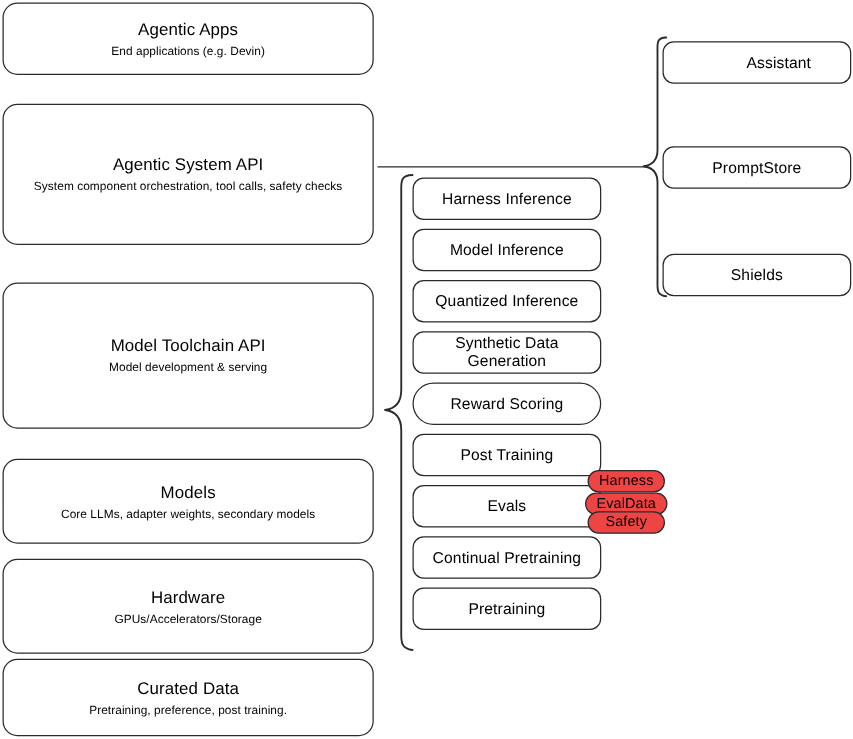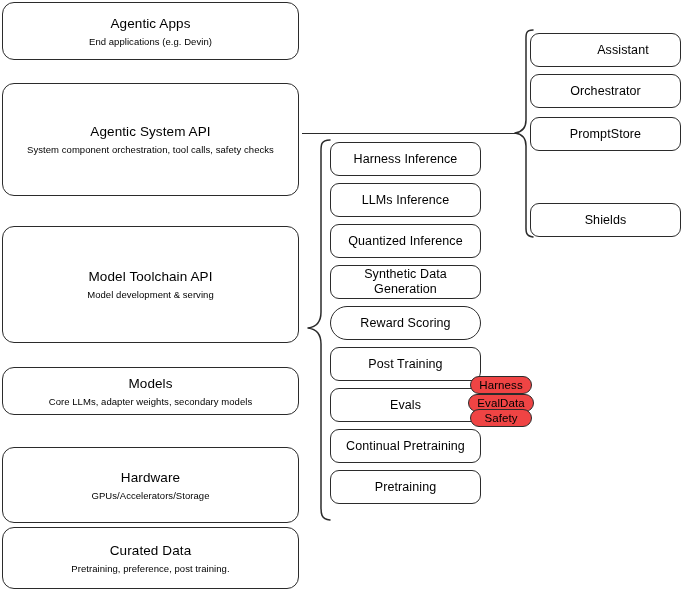--- a/index.html
+++ b/index.html
@@ -109,21 +109,21 @@
   <div class="box layer-box" style="left:2px; top:83px; width:297px; height:113px;">
     <div class="layer-title">Agentic System API</div>
     <div class="layer-sub">System component orchestration, tool calls, safety checks</div>
   </div>
 
   <div class="box layer-box" style="left:2px; top:226px; width:297px; height:117px;">
     <div class="layer-title">Model Toolchain API</div>
     <div class="layer-sub">Model development &amp; serving</div>
   </div>
 
-  <div class="box layer-box" style="left:2px; top:367px; width:297px; height:48px;text-align:right;">
+  <div class="box layer-box" style="left:2px; top:367px; width:297px; height:68px;text-align:right;">
     <div class="layer-title">Models</div>
     <div class="layer-sub">Core LLMs, adapter weights, secondary models</div>
   </div>
 
   <div class="box layer-box" style="left:2px; top:447px; width:297px; height:76px;">
     <div class="layer-title">Hardware</div>
     <div class="layer-sub">GPUs/Accelerators/Storage</div>
   </div>
 
   <div class="box layer-box" style="left:2px; top:527px; width:297px; height:62px;">
@@ -137,21 +137,21 @@
     <svg width="26" height="384" viewBox="0 0 26 384" fill="none" xmlns="http://www.w3.org/2000/svg">
       <path d="M24 2 C14 2, 15 8, 15 16 L15 174 C15 184, 10 189, 2 190 C10 191, 15 196, 15 206 L15 366 C15 374, 14 381, 24 382" stroke="#2b2b2b" stroke-width="1.5" fill="none" stroke-linecap="round" stroke-linejoin="round"></path>
     </svg>
   </div>
 
   <div class="box cap-box" style="left:330px; top:142px; width:151px;">
     <div class="cap-label">Harness Inference</div>
   </div>
 
   <div class="box cap-box" style="left:330px; top:183px; width:151px;">
-    <div class="cap-label">LLMs Inference</div>
+    <div class="cap-label">Model Inference</div>
   </div>
 
   <div class="box cap-box" style="left:330px; top:224px; width:151px;text-align:right;">
     <div class="cap-label">Quantized Inference</div>
   </div>
 
   <div class="box cap-box" style="left:330px; top:265px; width:151px;">
     <div class="cap-label">Synthetic Data Generation</div>
   </div>
 
@@ -190,23 +190,20 @@
   <div class="brace" style="left:513px; top:28px; width:22px; height:212px;">
     <svg width="22" height="212" viewBox="0 0 22 212" fill="none" xmlns="http://www.w3.org/2000/svg">
       <path d="M20 2 C12 2, 13 7, 13 14 L13 92 C13 100, 9 104, 2 105 C9 106, 13 110, 13 118 L13 196 C13 203, 12 208, 20 209" stroke="#2b2b2b" stroke-width="1.5" fill="none" stroke-linecap="round" stroke-linejoin="round"></path>
     </svg>
   </div>
 
   <div class="box cap-box" style="left:530px; top:33px; width:151px;padding-left:35px;">
     <div class="cap-label">Assistant</div>
   </div>
 
-  <div class="box cap-box" style="left:530px; top:74px; width:151px;">
-    <div class="cap-label">Orchestrator</div>
-  </div>
 
   <div class="box cap-box" style="left:530px; top:117px; width:151px;">
     <div class="cap-label">PromptStore</div>
   </div>
 
 
   <div class="box cap-box" style="left:530px; top:203px; width:151px;">
     <div class="cap-label">Shields</div>
   </div>
 

